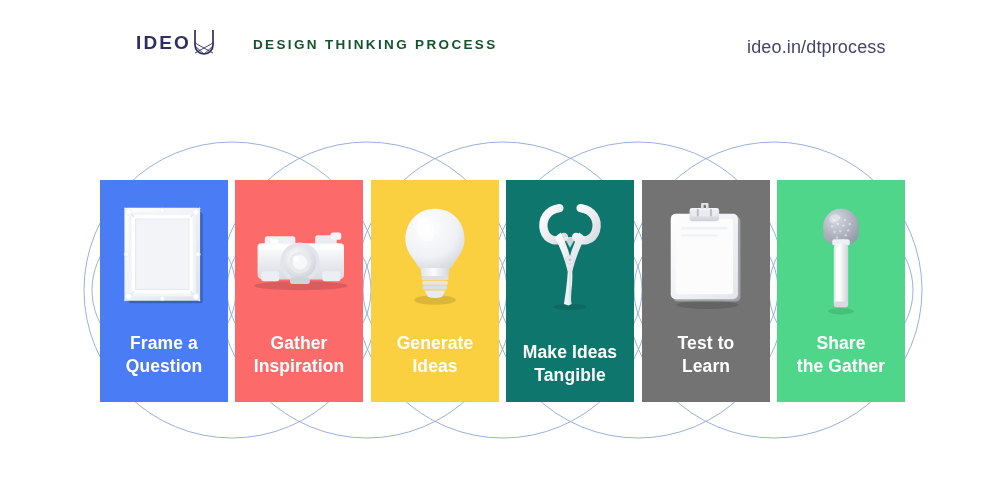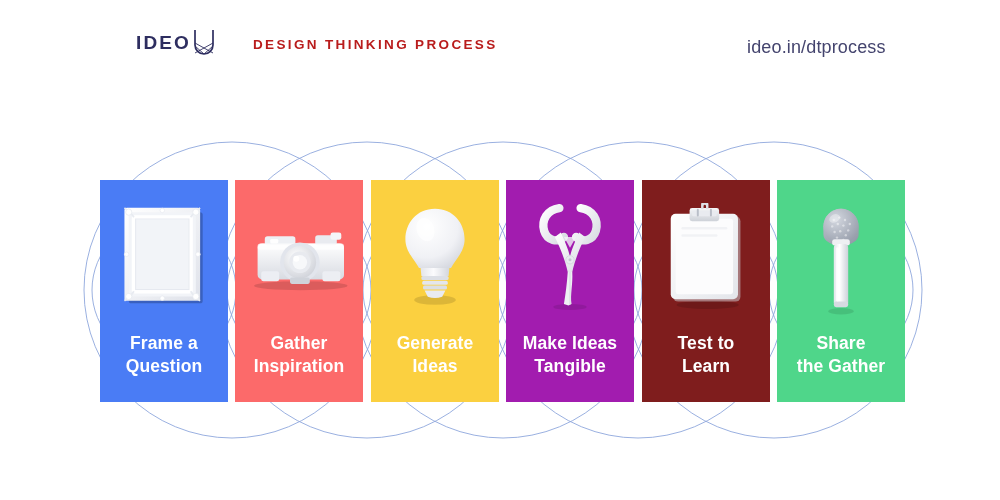--- a/index.html
+++ b/index.html
@@ -64,21 +64,21 @@
     width: 24px;
     height: 27px;
   }
   #headline {
     position: absolute;
     left: 253px;
     top: 37px;
     font-size: 13.5px;
     font-weight: bold;
     letter-spacing: 2.35px;
-    color: #b91c1c;
+    color: #14532d;
     white-space: nowrap;
   }
   #site-url {
     position: absolute;
     left: 747px;
     top: 37px;
     font-size: 18px;
     font-weight: normal;
     color: #44446e;
     letter-spacing: 0.15px;
@@ -254,21 +254,21 @@
       <rect x="28" y="90" width="34" height="5" rx="2" fill="#dcdfe6"></rect>
       <rect x="29" y="96" width="32" height="5" rx="2" fill="#e4e6ed"></rect>
       <rect x="30" y="102" width="30" height="5" rx="2" fill="#dcdfe6"></rect>
       <path d="M32 108 L58 108 L54 116 Q45 119 36 116 Z" fill="#e9ebf1"></path>
       <ellipse cx="33" cy="32" rx="11" ry="15" fill="#ffffff" opacity="0.62" transform="rotate(-18 33 32)"></ellipse>
     </svg>
         </div>
         <div class="card-label">Generate
 Ideas</div>
       </div>
-      <div class="card" style="left: 506px; background: #a21caf;">
+      <div class="card" style="left: 506px; background: #0f766e; gap: 9px;">
         <div class="card-art">
     <svg viewBox="0 0 100 150" width="76" height="114" xmlns="http://www.w3.org/2000/svg">
       <defs>
         <linearGradient id="sc1" x1="0" y1="0" x2="1" y2="1">
           <stop offset="0" stop-color="#ffffff"></stop>
                 <stop offset="1" stop-color="#d9dce3"></stop>
         </linearGradient>
       </defs>
       <ellipse cx="50" cy="142" rx="22" ry="4" fill="#000" opacity="0.1"></ellipse>
       <g stroke="url(#sc1)" fill="none">
@@ -279,21 +279,21 @@
       <path d="M47 96 C46 112 44 126 42 138 L48 140 L52 138 C50 126 54 112 53 96 Z" fill="#eef0f4"></path>
       <path d="M50 96 L50 139" stroke="#cdd1d9" stroke-width="1.1" fill="none"></path>
       <circle cx="50" cy="80" r="5.5" fill="#e9ebf1" stroke="#cfd3da" stroke-width="1"></circle>
       <circle cx="50" cy="80" r="2" fill="#c4c8d1"></circle>
       <path d="M42 50 L50 64 L58 50" fill="#f2f3f7" opacity="0.8"></path>
     </svg>
         </div>
         <div class="card-label">Make Ideas
 Tangible</div>
       </div>
-      <div class="card" style="left: 642px; background: #7f1d1d;">
+      <div class="card" style="left: 642px; background: #737373;">
         <div class="card-art">
     <svg viewBox="0 0 100 130" width="82" height="107" xmlns="http://www.w3.org/2000/svg">
       <defs>
         <linearGradient id="cb1" x1="0" y1="0" x2="1" y2="1">
           <stop offset="0" stop-color="#ffffff"></stop>
                 <stop offset="1" stop-color="#e3e5ea"></stop>
         </linearGradient>
         <linearGradient id="cb2" x1="0" y1="0" x2="0" y2="1">
           <stop offset="0" stop-color="#f6f7f9"></stop>
                 <stop offset="1" stop-color="#cdd1d8"></stop>

